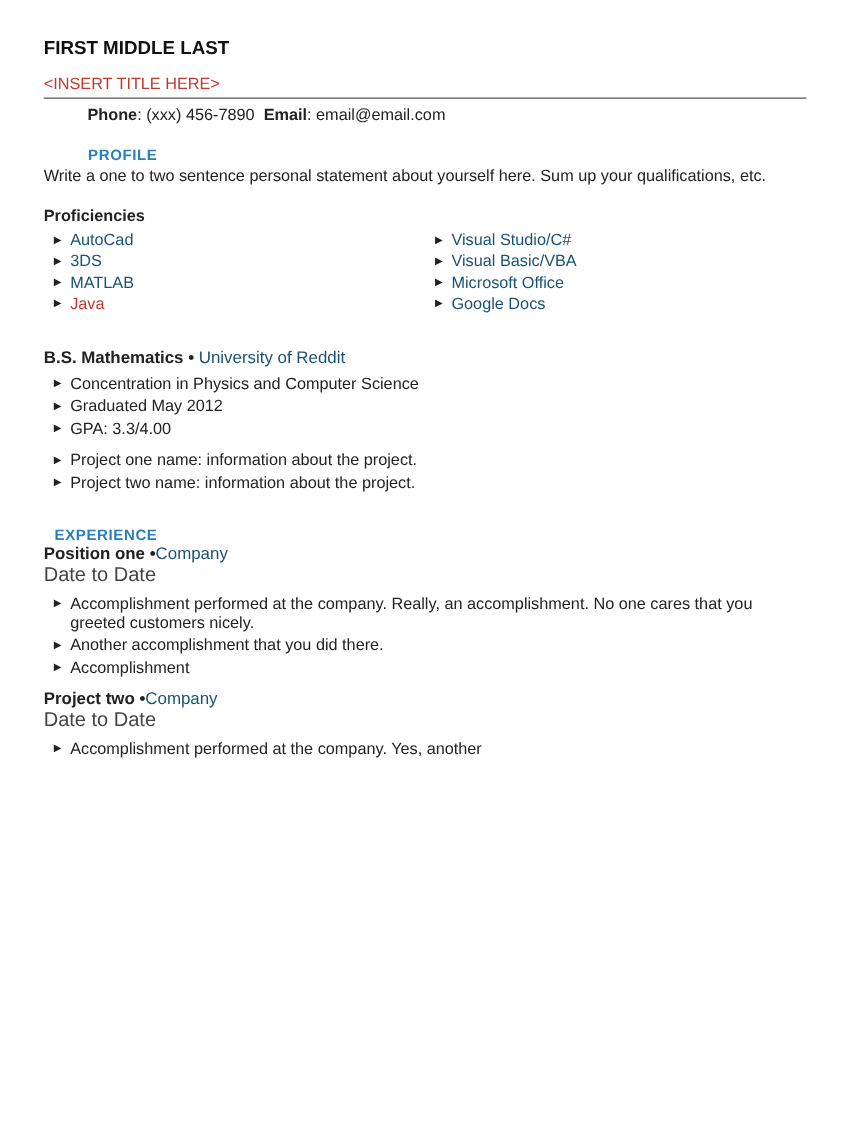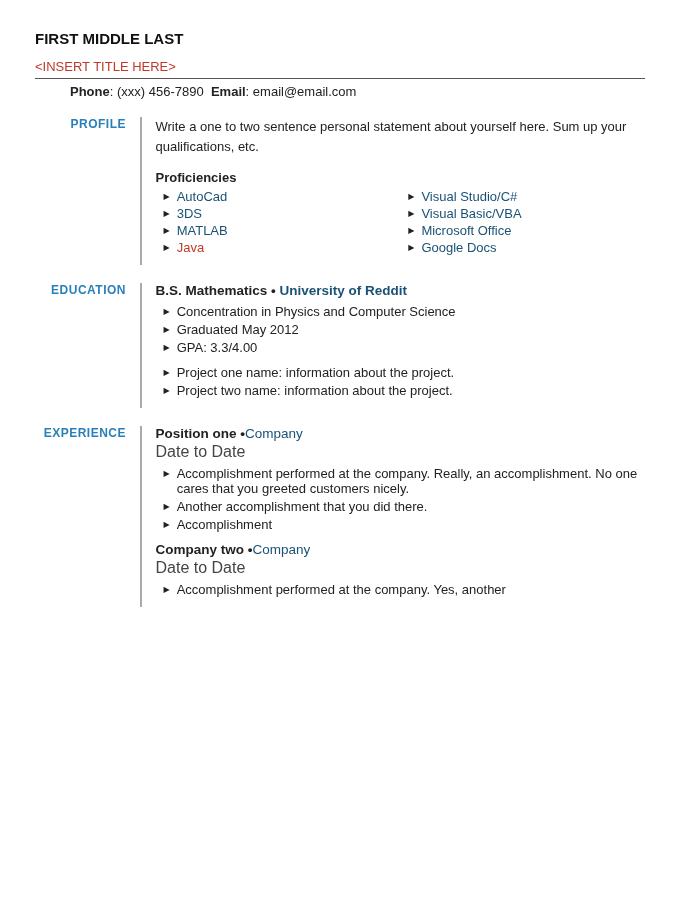--- a/index.html
+++ b/index.html
@@ -38,21 +38,21 @@
       padding-left: 35px;
     }
 
     .header-contact span.label {
       font-weight: bold;
     }
 
     
     .section {
       display: flex;
-      flex-direction: row;
+      flex-direction: column;
       margin-bottom: 18px;
     }
 
     .section-label {
       width: 105px;
       min-width: 105px;
       text-align: right;
       padding-right: 14px;
       padding-top: 0px;
       font-size: 12px;
@@ -124,21 +124,21 @@
     }
 
     
     .edu-degree {
       font-weight: bold;
       font-size: 13.5px;
       margin-bottom: 6px;
     }
 
     .edu-degree span.uni {
-      font-weight: bold;
+      font-weight: normal;
       color: #1a5276;
     }
 
     .bullet-list {
       list-style: none;
       padding: 0;
       margin-bottom: 10px;
     }
 
     .bullet-list li {
@@ -225,21 +225,20 @@
           <li>Visual Basic/VBA</li>
           <li>Microsoft Office</li>
           <li>Google Docs</li>
         </ul>
       </div>
     </div>
   </div>
 </div>
 
 <div class="section">
-  <div class="section-label">EDUCATION</div>
   <div class="vline"></div>
   <div class="section-content">
     <div class="edu-degree">
       <span>B.S. Mathematics</span> • <span class="uni">University of Reddit</span>
     </div>
     <ul class="bullet-list">
       <li>Concentration in Physics and Computer Science</li>
       <li>Graduated May 2012</li>
       <li>GPA: 3.3/4.00</li>
     </ul>
@@ -259,20 +258,20 @@
       <span>Position one</span> •<span class="company">Company</span>
     </div>
     <div class="position-date">Date to Date</div>
     <ul class="bullet-list">
       <li>Accomplishment performed at the company.  Really, an accomplishment. No one cares that you greeted customers nicely.</li>
       <li>Another accomplishment that you did there.</li>
       <li>Accomplishment</li>
     </ul>
 
     <div class="position-title" style="margin-top:10px;">
-      <span>Company two</span> •<span class="company">Company</span>
+      <span>Project two</span> •<span class="company">Company</span>
     </div>
     <div class="position-date">Date to Date</div>
     <ul class="bullet-list">
       <li>Accomplishment performed at the company.  Yes, another</li>
     </ul>
   </div>
 </div>
 
 </body></html>

